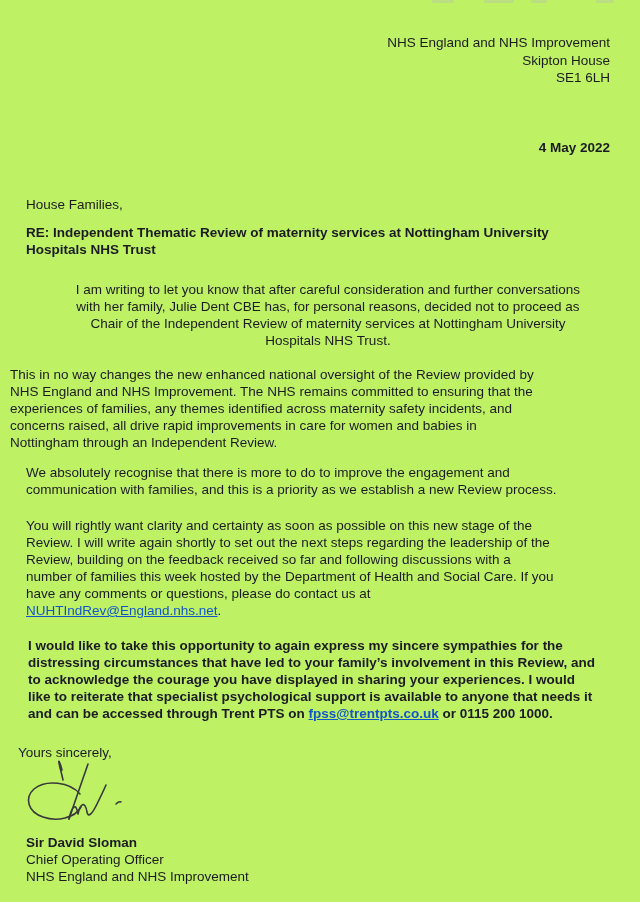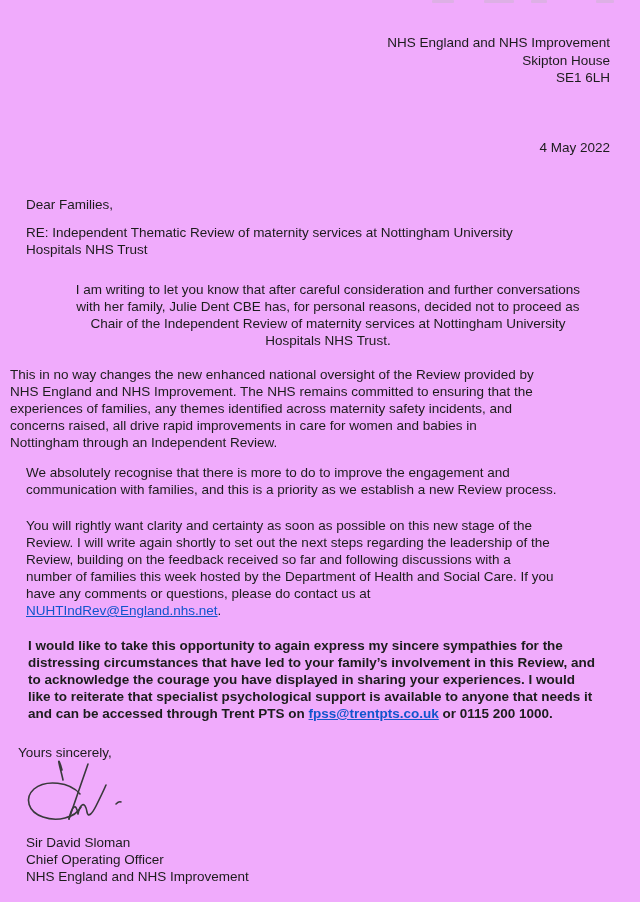--- a/index.html
+++ b/index.html
@@ -1,30 +1,30 @@
 <!DOCTYPE html>
 <html><head>
 <meta charset="utf-8">
 <style>
   html, body { margin: 0; padding: 0; background: #ffffff; }
   .page {
     position: relative;
     width: 640px;
     height: 902px;
-    background: #f0abfc;
+    background: #bef264;
     font-family: "Liberation Sans", "DejaVu Sans", sans-serif;
     font-size: 13.5px;
     line-height: 17px;
     color: #1c1c1c;
     overflow: hidden;
   }
   .abs { position: absolute; }
   .pre { white-space: pre-line; }
   .right { text-align: right; }
-  .bold { font-weight: normal; }
+  .bold { font-weight: bold; }
 
   .address-block { top: 34px; right: 30px; line-height: 17.5px; }
   .date-line { top: 139px; right: 30px; }
   .salutation { top: 196px; left: 26px; width: 600px; }
   .subject { top: 224px; left: 26px; width: 600px; }
   .para1 { top: 281px; left: 26px; width: 604px; text-align: center; }
   .para2 { top: 366px; left: 10px; width: 604px; }
   .para3 { top: 464px; left: 26px; width: 604px; }
   .para4 { top: 517px; left: 26px; width: 604px; }
   .para5 { top: 637px; left: 28px; width: 604px; font-weight: bold; }
@@ -65,21 +65,21 @@
   <div class="artifact a4"></div>
 
   <div class="abs address-block right">
     <div>NHS England and NHS Improvement</div>
     <div>Skipton House</div>
     <div>SE1 6LH</div>
   </div>
 
   <div class="abs date-line right bold">4 May 2022</div>
 
-  <div class="abs salutation">Dear Families,</div>
+  <div class="abs salutation">House Families,</div>
 
   <div class="abs subject bold pre">RE: Independent Thematic Review of maternity services at Nottingham University
 Hospitals NHS Trust</div>
 
   <div class="abs para1 pre">I am writing to let you know that after careful consideration and further conversations
 with her family, Julie Dent CBE has, for personal reasons, decided not to proceed as
 Chair of the Independent Review of maternity services at Nottingham University
 Hospitals NHS Trust.</div>
 
   <div class="abs para2 pre">This in no way changes the new enhanced national oversight of the Review provided by

